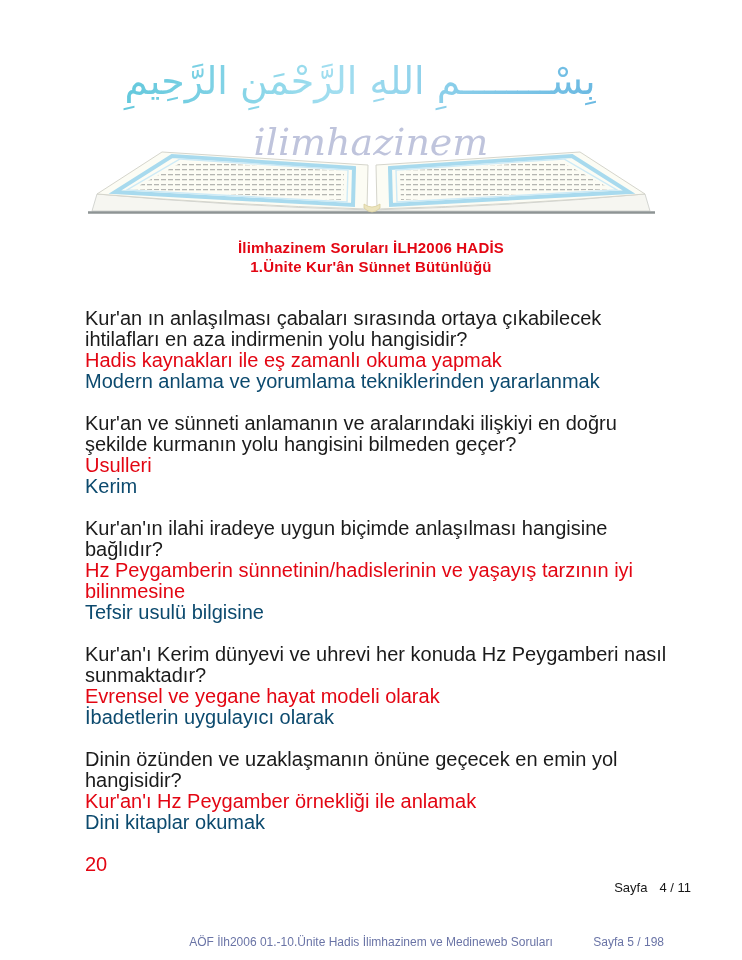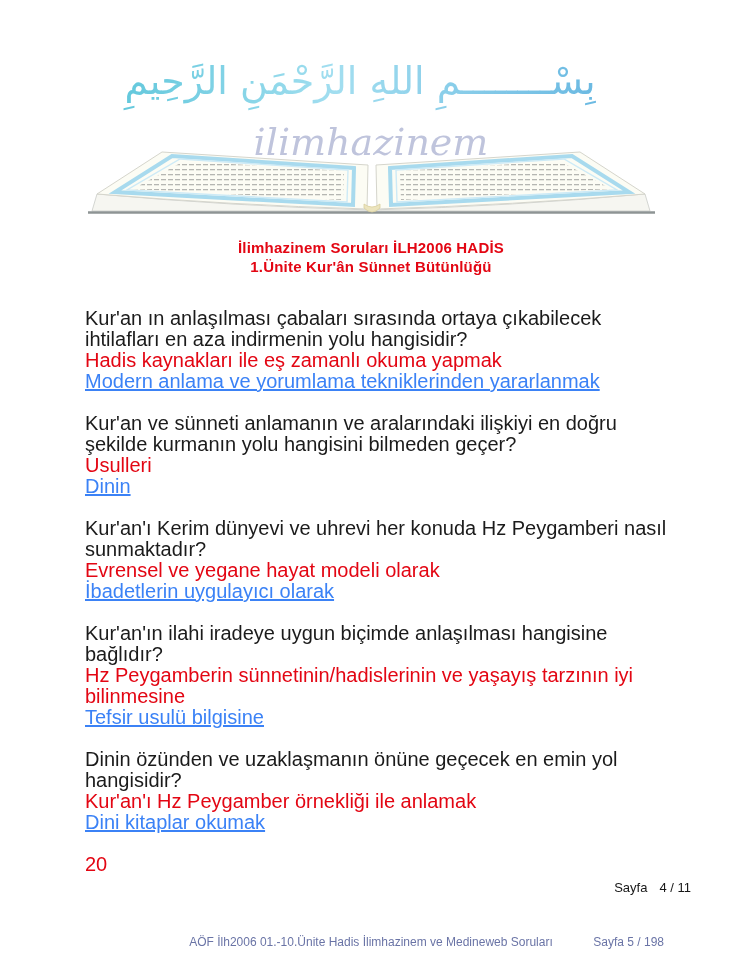--- a/index.html
+++ b/index.html
@@ -24,21 +24,21 @@
     line-height:19px;
     letter-spacing:0.2px;
   }
   .body-text{
     position:absolute;top:308px;left:85px;width:592px;
     font-size:20px;line-height:21px;color:#1b1b1b;
   }
   .qa-block{margin-bottom:21px;}
   .q-text{color:#1b1b1b;}
   .a-correct{color:#e30613;}
-  .a-other{color:#3b82f6;text-decoration:underline;}
+  .a-other{color:#0c4a6e;}
   .page-num{
     position:absolute;top:880px;right:51px;
     font-size:13px;color:#171717;
   }
   .page-num .lbl{margin-right:12px;font-weight:normal;}
   .page-num .val{font-weight:normal;margin-top:36px;}
   .footer{
     position:absolute;top:935px;left:0;width:742px;height:16px;
     font-size:12px;color:#6a74a6;
   }
@@ -93,33 +93,33 @@
 
     <div class="qa-block">
       <div class="q-text">Kur'an ın anlaşılması çabaları sırasında ortaya çıkabilecek ihtilafları en aza indirmenin yolu hangisidir?</div>
       <div class="a-correct">Hadis kaynakları ile eş zamanlı okuma yapmak</div>
       <div class="a-other">Modern anlama ve yorumlama tekniklerinden yararlanmak</div>
     </div>
 
     <div class="qa-block">
       <div class="q-text">Kur'an ve sünneti anlamanın ve aralarındaki ilişkiyi en doğru şekilde kurmanın yolu hangisini bilmeden geçer?</div>
       <div class="a-correct">Usulleri</div>
-      <div class="a-other">Dinin</div>
+      <div class="a-other">Kerim</div>
+    </div>
+
+    <div class="qa-block">
+      <div class="q-text">Kur'an'ın ilahi iradeye uygun biçimde anlaşılması hangisine bağlıdır?</div>
+      <div class="a-correct">Hz Peygamberin sünnetinin/hadislerinin ve yaşayış tarzının iyi bilinmesine</div>
+      <div class="a-other">Tefsir usulü bilgisine</div>
     </div>
 
     <div class="qa-block">
       <div class="q-text">Kur'an'ı Kerim dünyevi ve uhrevi her konuda Hz Peygamberi nasıl sunmaktadır?</div>
       <div class="a-correct">Evrensel ve yegane hayat modeli olarak</div>
       <div class="a-other">İbadetlerin uygulayıcı olarak</div>
-    </div>
-
-    <div class="qa-block">
-      <div class="q-text">Kur'an'ın ilahi iradeye uygun biçimde anlaşılması hangisine bağlıdır?</div>
-      <div class="a-correct">Hz Peygamberin sünnetinin/hadislerinin ve yaşayış tarzının iyi bilinmesine</div>
-      <div class="a-other">Tefsir usulü bilgisine</div>
     </div>
 
     <div class="qa-block">
       <div class="q-text">Dinin özünden ve uzaklaşmanın önüne geçecek en emin yol hangisidir?</div>
       <div class="a-correct">Kur'an'ı Hz Peygamber örnekliği ile anlamak</div>
       <div class="a-other">Dini kitaplar okumak</div>
     </div>
 
     <div class="qa-block">
       <div class="a-correct">20</div>

